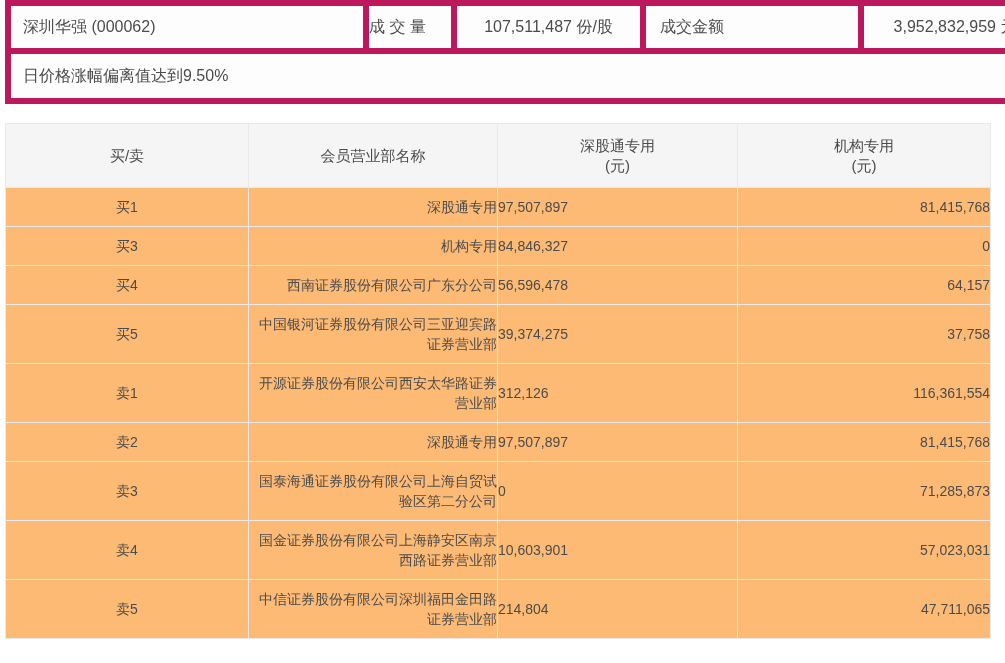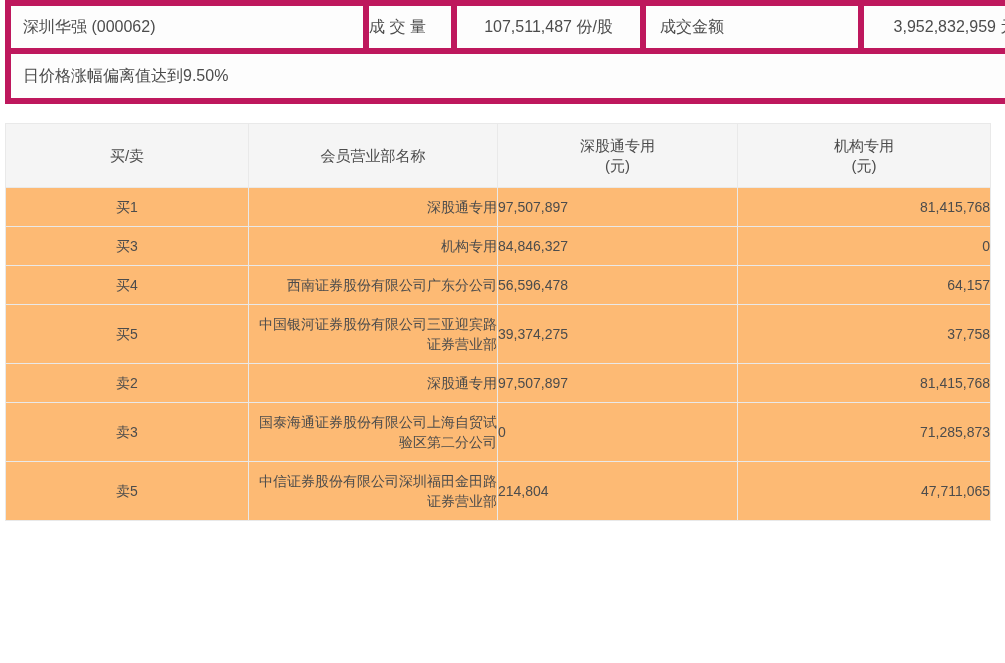--- a/index.html
+++ b/index.html
@@ -138,31 +138,45 @@
           <td class="sell-cell">64,157</td>
         </tr>
         <tr>
           <td class="side-cell">买5</td>
           <td class="branch-cell">中国银河证券股份有限公司三亚迎宾路
 证券营业部</td>
           <td class="buy-cell">39,374,275</td>
           <td class="sell-cell">37,758</td>
         </tr>
         <tr>
+          <td class="side-cell">卖1</td>
+          <td class="branch-cell">开源证券股份有限公司西安太华路证券
+营业部</td>
+          <td class="buy-cell">312,126</td>
+          <td class="sell-cell">116,361,554</td>
+        </tr>
+        <tr>
           <td class="side-cell">卖2</td>
           <td class="branch-cell">深股通专用</td>
           <td class="buy-cell">97,507,897</td>
           <td class="sell-cell">81,415,768</td>
         </tr>
         <tr>
           <td class="side-cell">卖3</td>
           <td class="branch-cell">国泰海通证券股份有限公司上海自贸试
 验区第二分公司</td>
           <td class="buy-cell">0</td>
           <td class="sell-cell">71,285,873</td>
+        </tr>
+        <tr>
+          <td class="side-cell">卖4</td>
+          <td class="branch-cell">国金证券股份有限公司上海静安区南京
+西路证券营业部</td>
+          <td class="buy-cell">10,603,901</td>
+          <td class="sell-cell">57,023,031</td>
         </tr>
         <tr>
           <td class="side-cell">卖5</td>
           <td class="branch-cell">中信证券股份有限公司深圳福田金田路
 证券营业部</td>
           <td class="buy-cell">214,804</td>
           <td class="sell-cell">47,711,065</td>
         </tr>
       </tbody>
   </table>

